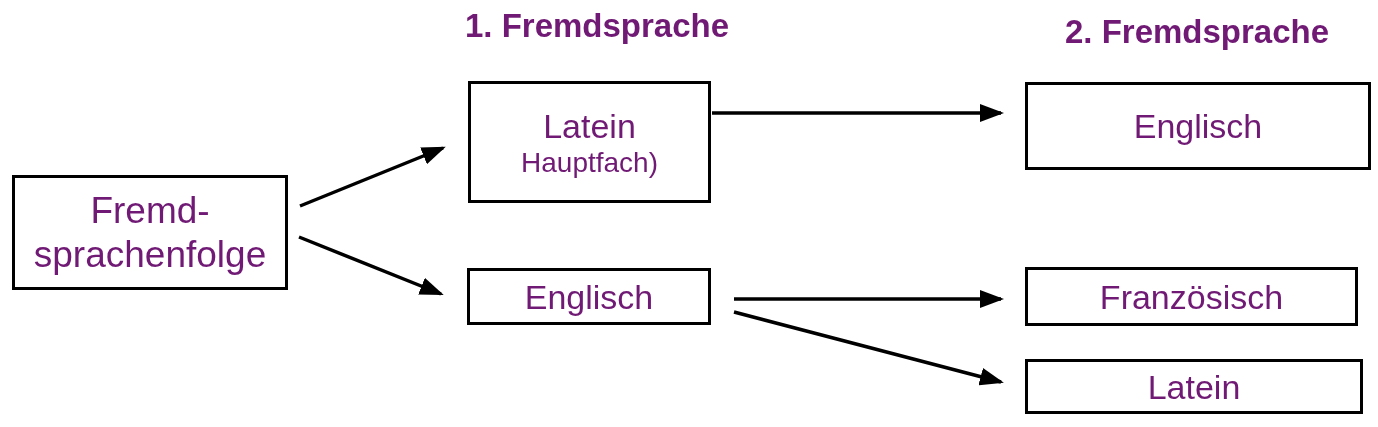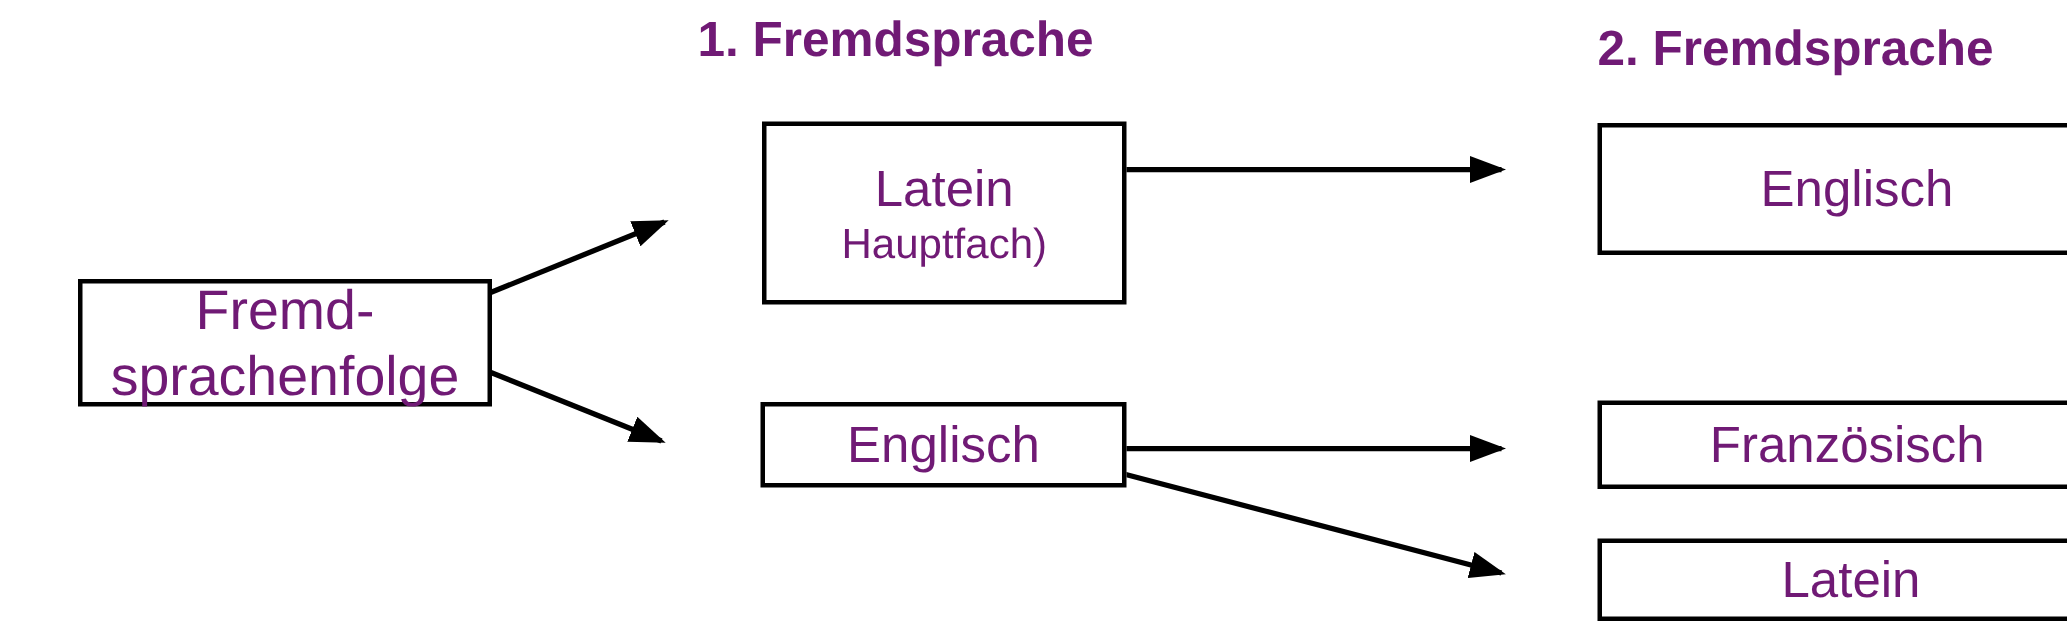--- a/index.html
+++ b/index.html
@@ -28,21 +28,20 @@
   .node {
     position: absolute;
     box-sizing: border-box;
     border: 3px solid #000000;
     background: #ffffff;
     display: flex;
     flex-direction: column;
     align-items: center;
     justify-content: center;
     text-align: center;
-    margin-left: 40px;
   }
   .node .title {
     font-size: 34px;
     line-height: 40px;
     white-space: nowrap;
   }
   .node .sub {
     font-size: 28px;
     line-height: 33px;
     white-space: nowrap;
@@ -79,21 +78,21 @@
         <path d="M0,0 L24,9 L0,18 Z" fill="#000000"></path>
       </marker>
     </defs>
     <line x1="300" y1="206" x2="443" y2="148" marker-end="url(#ah)"></line>
     <line x1="299" y1="237" x2="441" y2="294" marker-end="url(#ah)"></line>
     <line x1="712" y1="113" x2="1001" y2="113" marker-end="url(#ah)"></line>
     <line x1="734" y1="299" x2="1001" y2="299" marker-end="url(#ah)"></line>
     <line x1="734" y1="312" x2="1001" y2="382" marker-end="url(#ah)"></line>
   </svg>
 
-  <div class="node root" style="left:12px; top:186px; width:276px; height:85px;">
+  <div class="node root" style="left:12px; top:175px; width:276px; height:115px;">
     <div class="line">Fremd-</div>
     <div class="line">sprachenfolge</div>
   </div>
 
   <div class="node" style="left:468px; top:81px; width:243px; height:122px;">
     <div class="title">Latein</div>
     <div class="sub">Hauptfach)</div>
   </div>
 
   <div class="node" style="left:467px; top:268px; width:244px; height:57px;">

